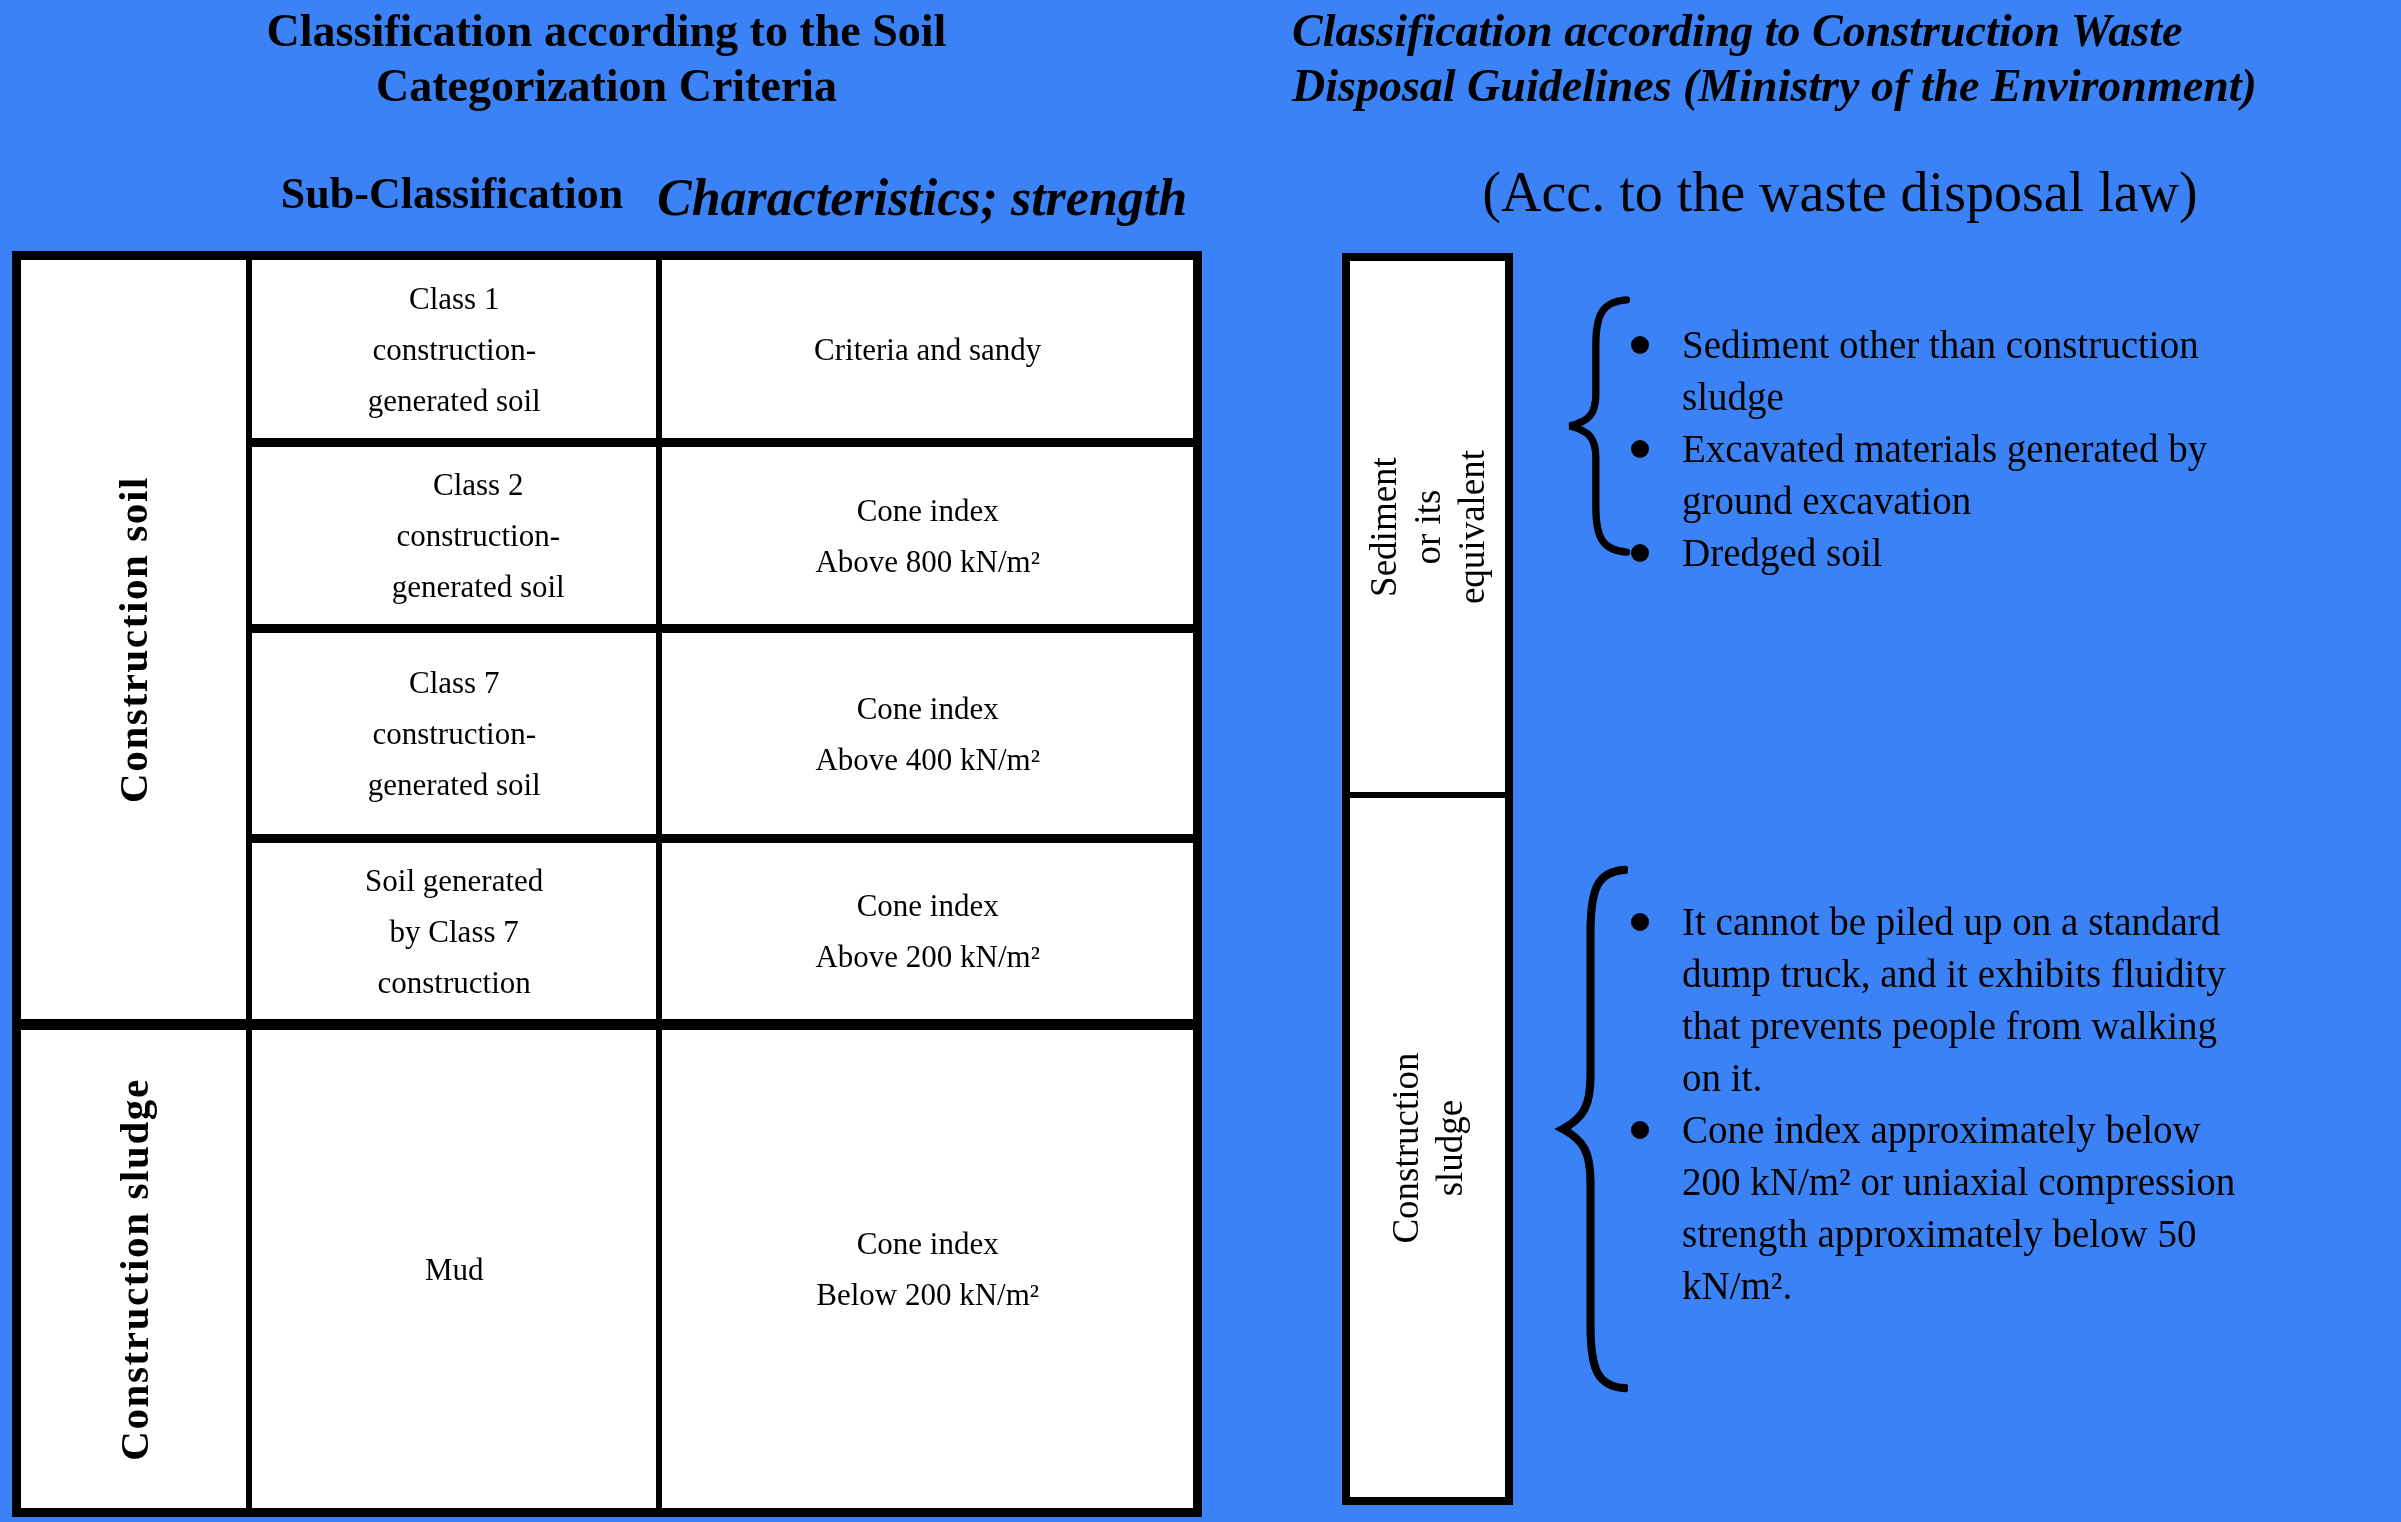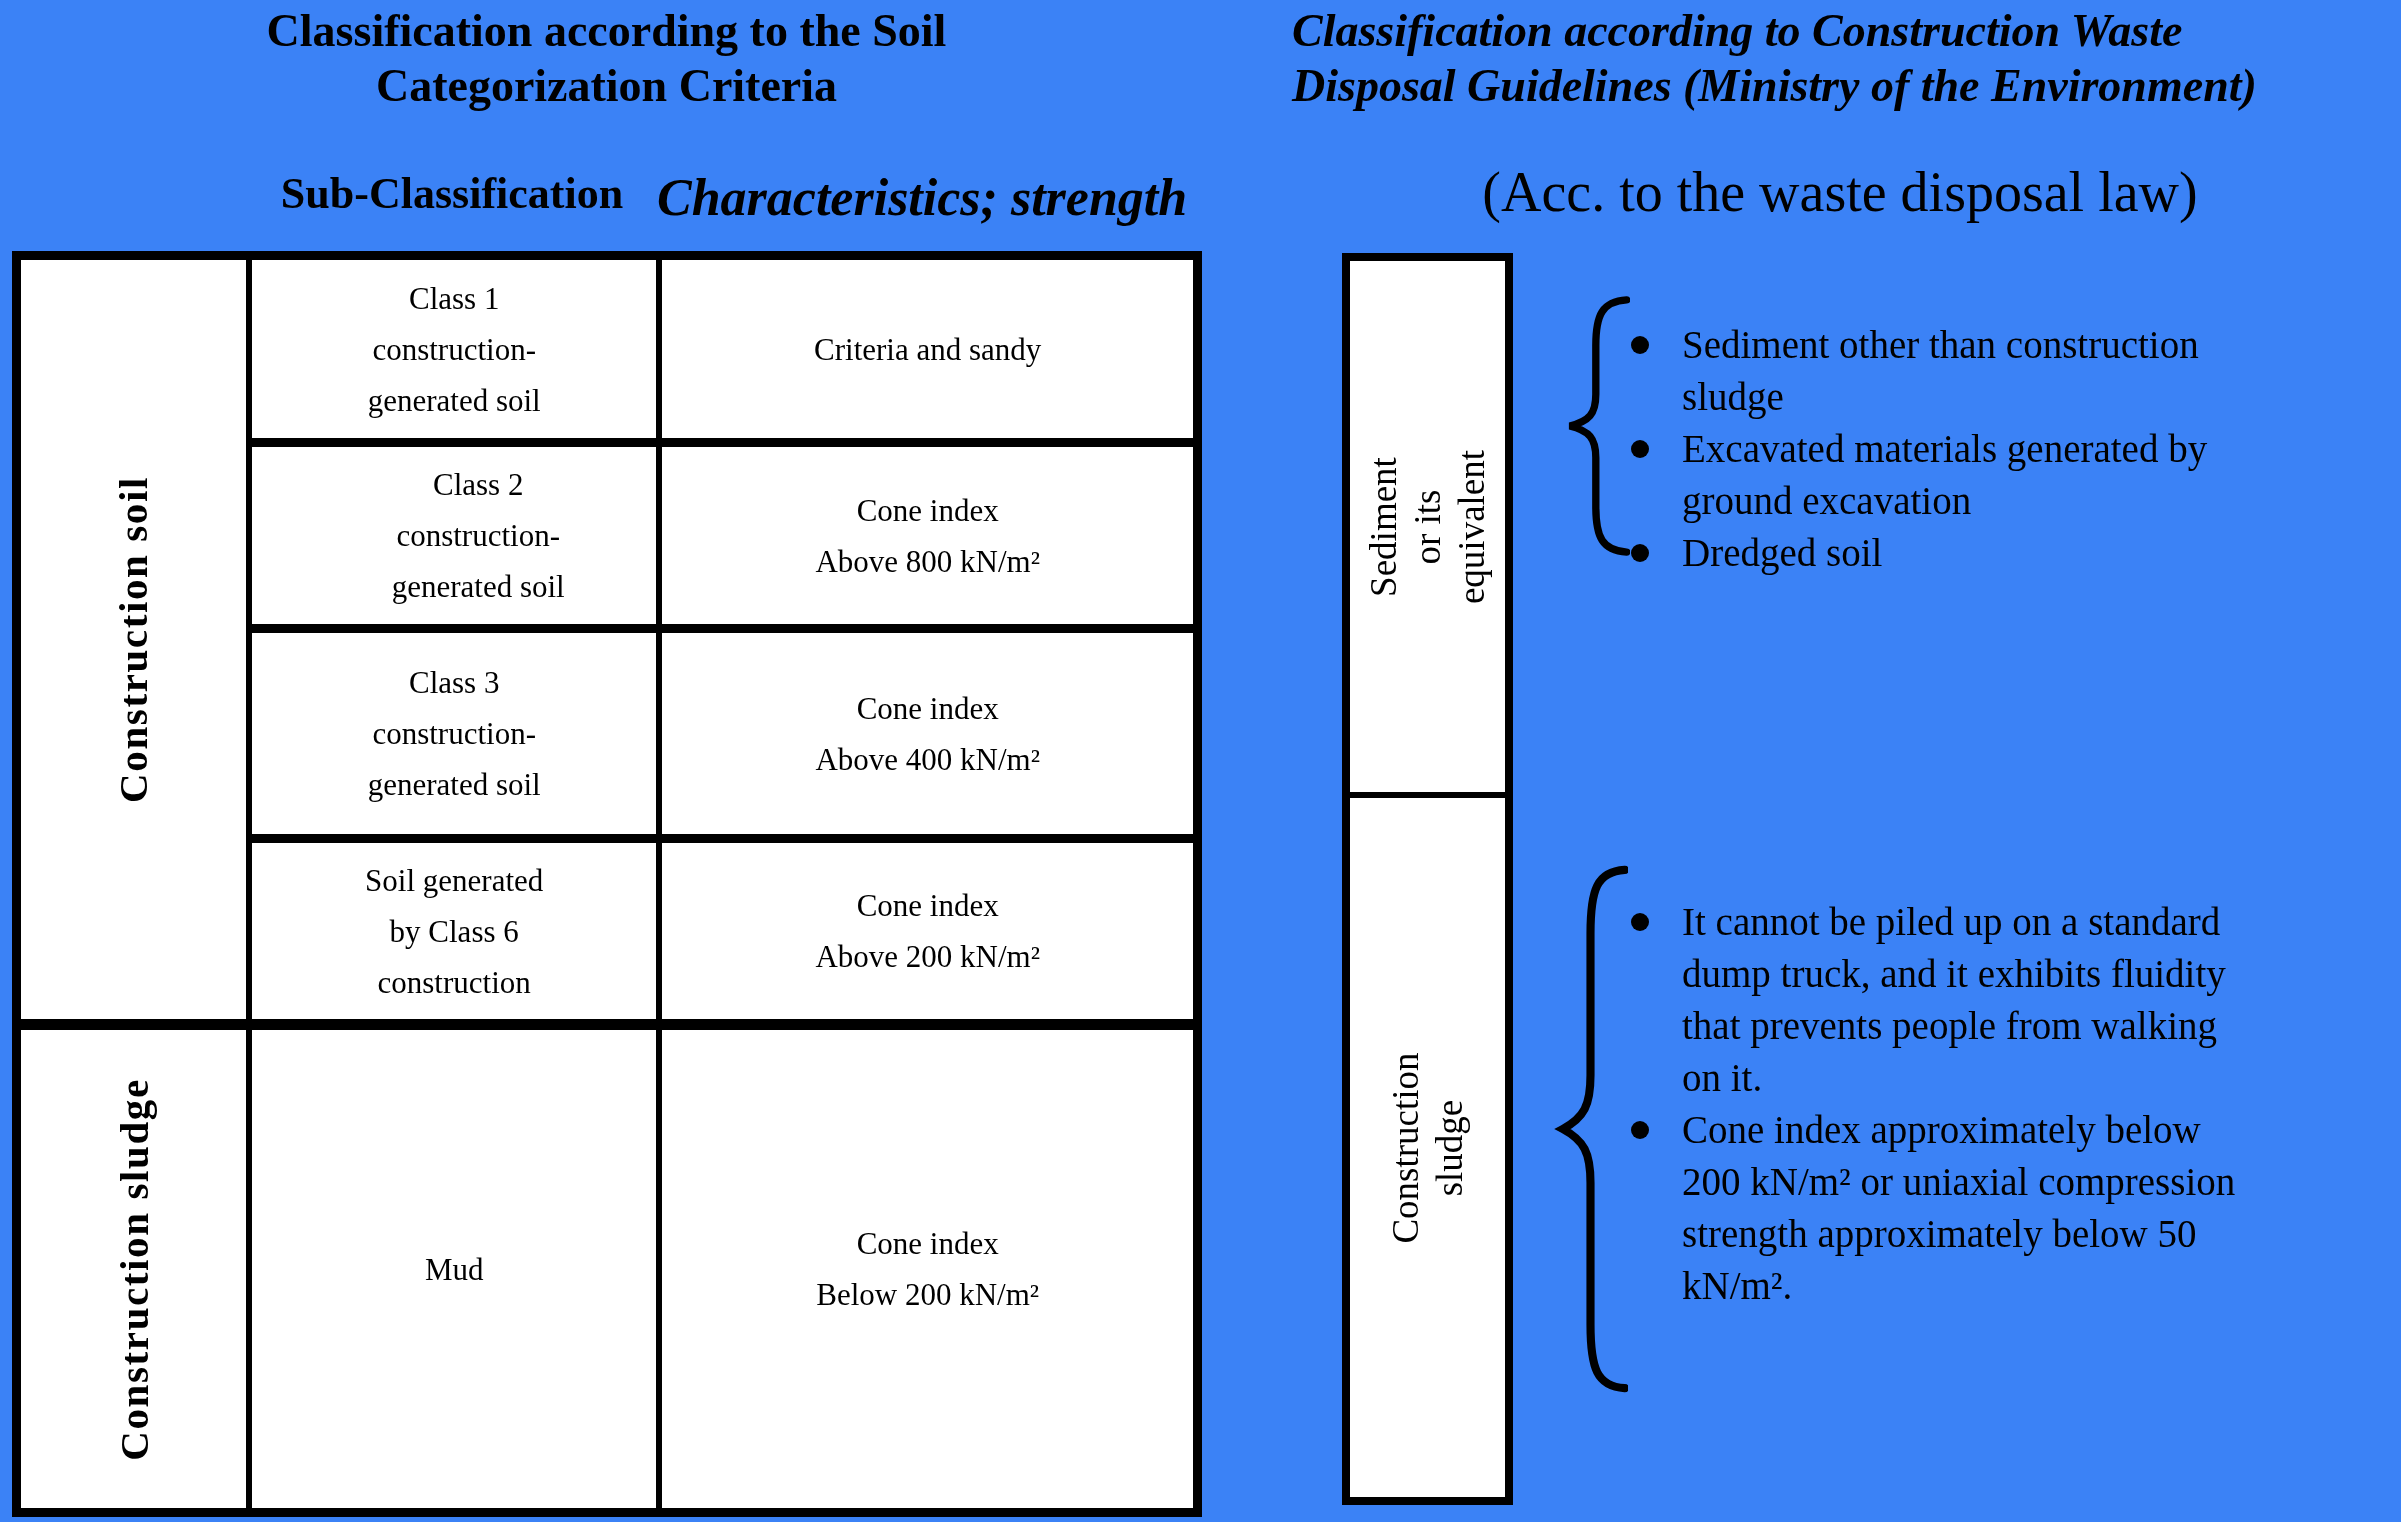--- a/index.html
+++ b/index.html
@@ -111,28 +111,28 @@
 construction-
 generated soil</div>
     <div class="cell pre bB12" style="grid-column:3;grid-row:1;">Criteria and sandy</div>
 
     <div class="cell pre bR bB12" style="grid-column:2;grid-row:2;padding-left:48px;">Class 2
 construction-
 generated soil</div>
     <div class="cell pre bB12" style="grid-column:3;grid-row:2;">Cone index
 Above 800 kN/m²</div>
 
-    <div class="cell pre bR bB12" style="grid-column:2;grid-row:3;">Class 3
+    <div class="cell pre bR bB12" style="grid-column:2;grid-row:3;">Class 7
 construction-
 generated soil</div>
     <div class="cell pre bB12" style="grid-column:3;grid-row:3;">Cone index
 Above 400 kN/m²</div>
 
     <div class="cell pre bR bB14" style="grid-column:2;grid-row:4;">Soil generated
-by Class 6
+by Class 7
 construction</div>
     <div class="cell pre bB14" style="grid-column:3;grid-row:4;">Cone index
 Above 200 kN/m²</div>
 
     <div class="cell bR" style="grid-column:1;grid-row:5;">
       <span class="rot-label">Construction sludge</span>
     </div>
     <div class="cell pre bR" style="grid-column:2;grid-row:5;">Mud</div>
     <div class="cell pre" style="grid-column:3;grid-row:5;">Cone index
 Below 200 kN/m²</div>

